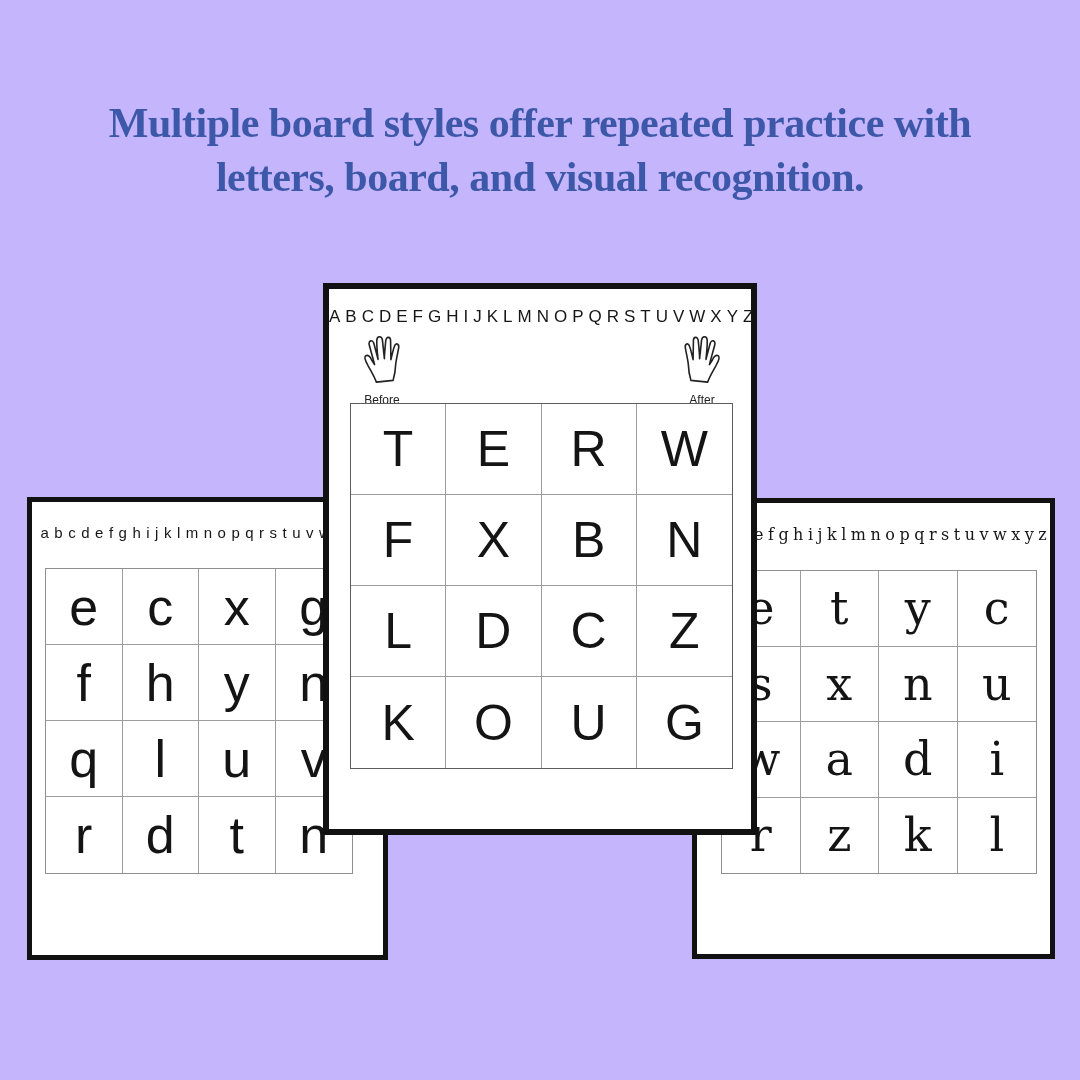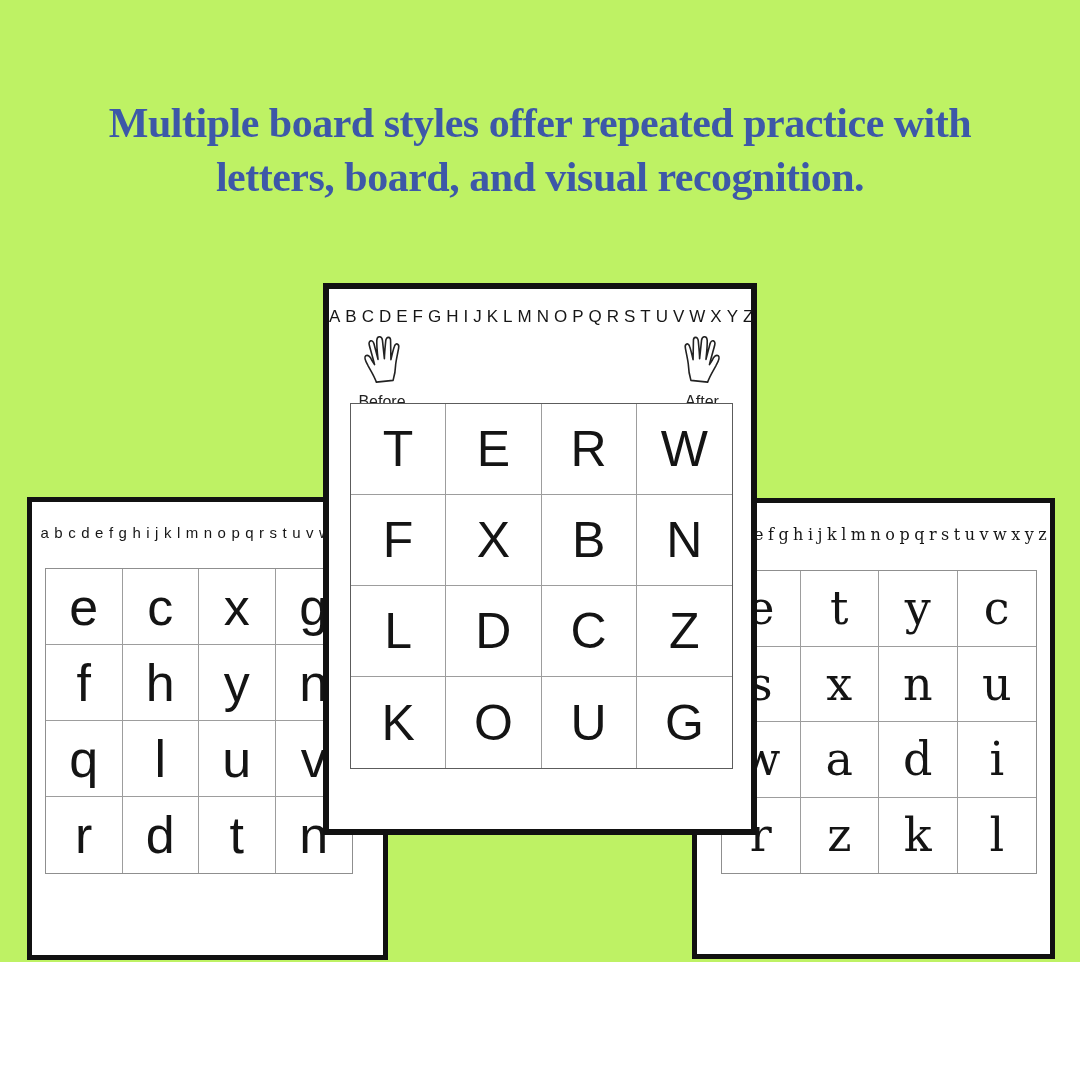--- a/index.html
+++ b/index.html
@@ -1,19 +1,19 @@
 <!DOCTYPE html>
 <html><head>
 <meta charset="utf-8">
 <style>
   html,body{margin:0;padding:0;}
   .canvas{
     position:relative;
-    width:1080px;height:962px;
-    background:#bef264;
+    width:1080px;height:1080px;
+    background:#c4b5fd;
     overflow:hidden;
     font-family:"Liberation Sans",sans-serif;
   }
   
   .heading{
     position:absolute;left:0;top:96px;width:1080px;
     text-align:center;
     font-family:"Liberation Serif",serif;
     font-weight:bold;
     font-size:42px;
@@ -42,21 +42,21 @@
   .card-right .alphabet{top:22px;font-size:16px;letter-spacing:4.5px;font-family:"DejaVu Serif","Liberation Serif",serif;}
   .card-center .alphabet{top:18px;font-size:17px;letter-spacing:5px;}
   
   .hand-block{
     position:absolute;top:44px;width:70px;
     display:flex;flex-direction:column;align-items:center;
   }
   .hand-before{left:18px;}
   .hand-after{right:14px;}
   .hand-block svg{width:48px;height:52px;}
-  .hand-label{font-size:16px;color:#222222;margin-top:8px;}
+  .hand-label{font-size:12px;color:#222222;margin-top:8px;}
   .flip{transform:scaleX(-1);}
   
   .grid{
     position:absolute;
     display:grid;
     grid-template-columns:repeat(4,1fr);
     grid-template-rows:repeat(4,1fr);
     border:1px solid #8f8f8f;
     box-sizing:border-box;
     background:#ffffff;

